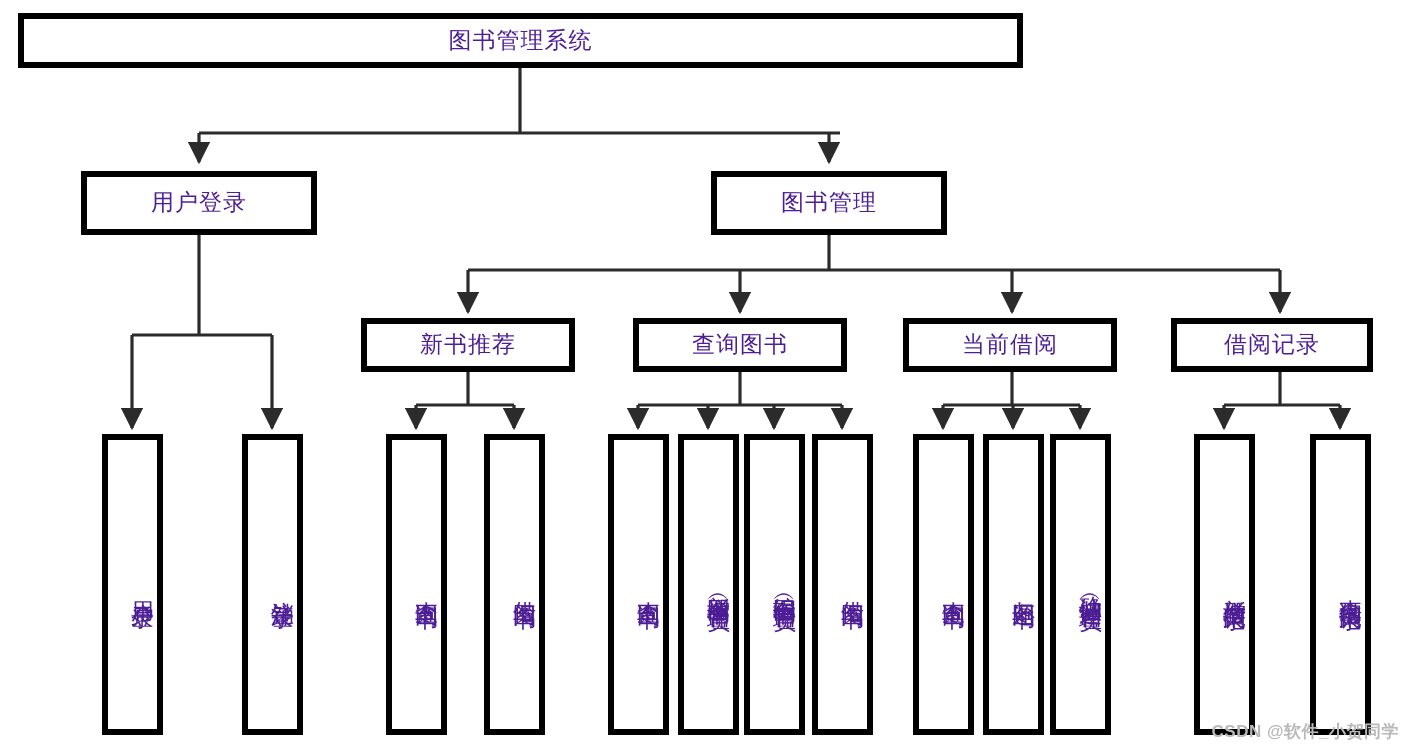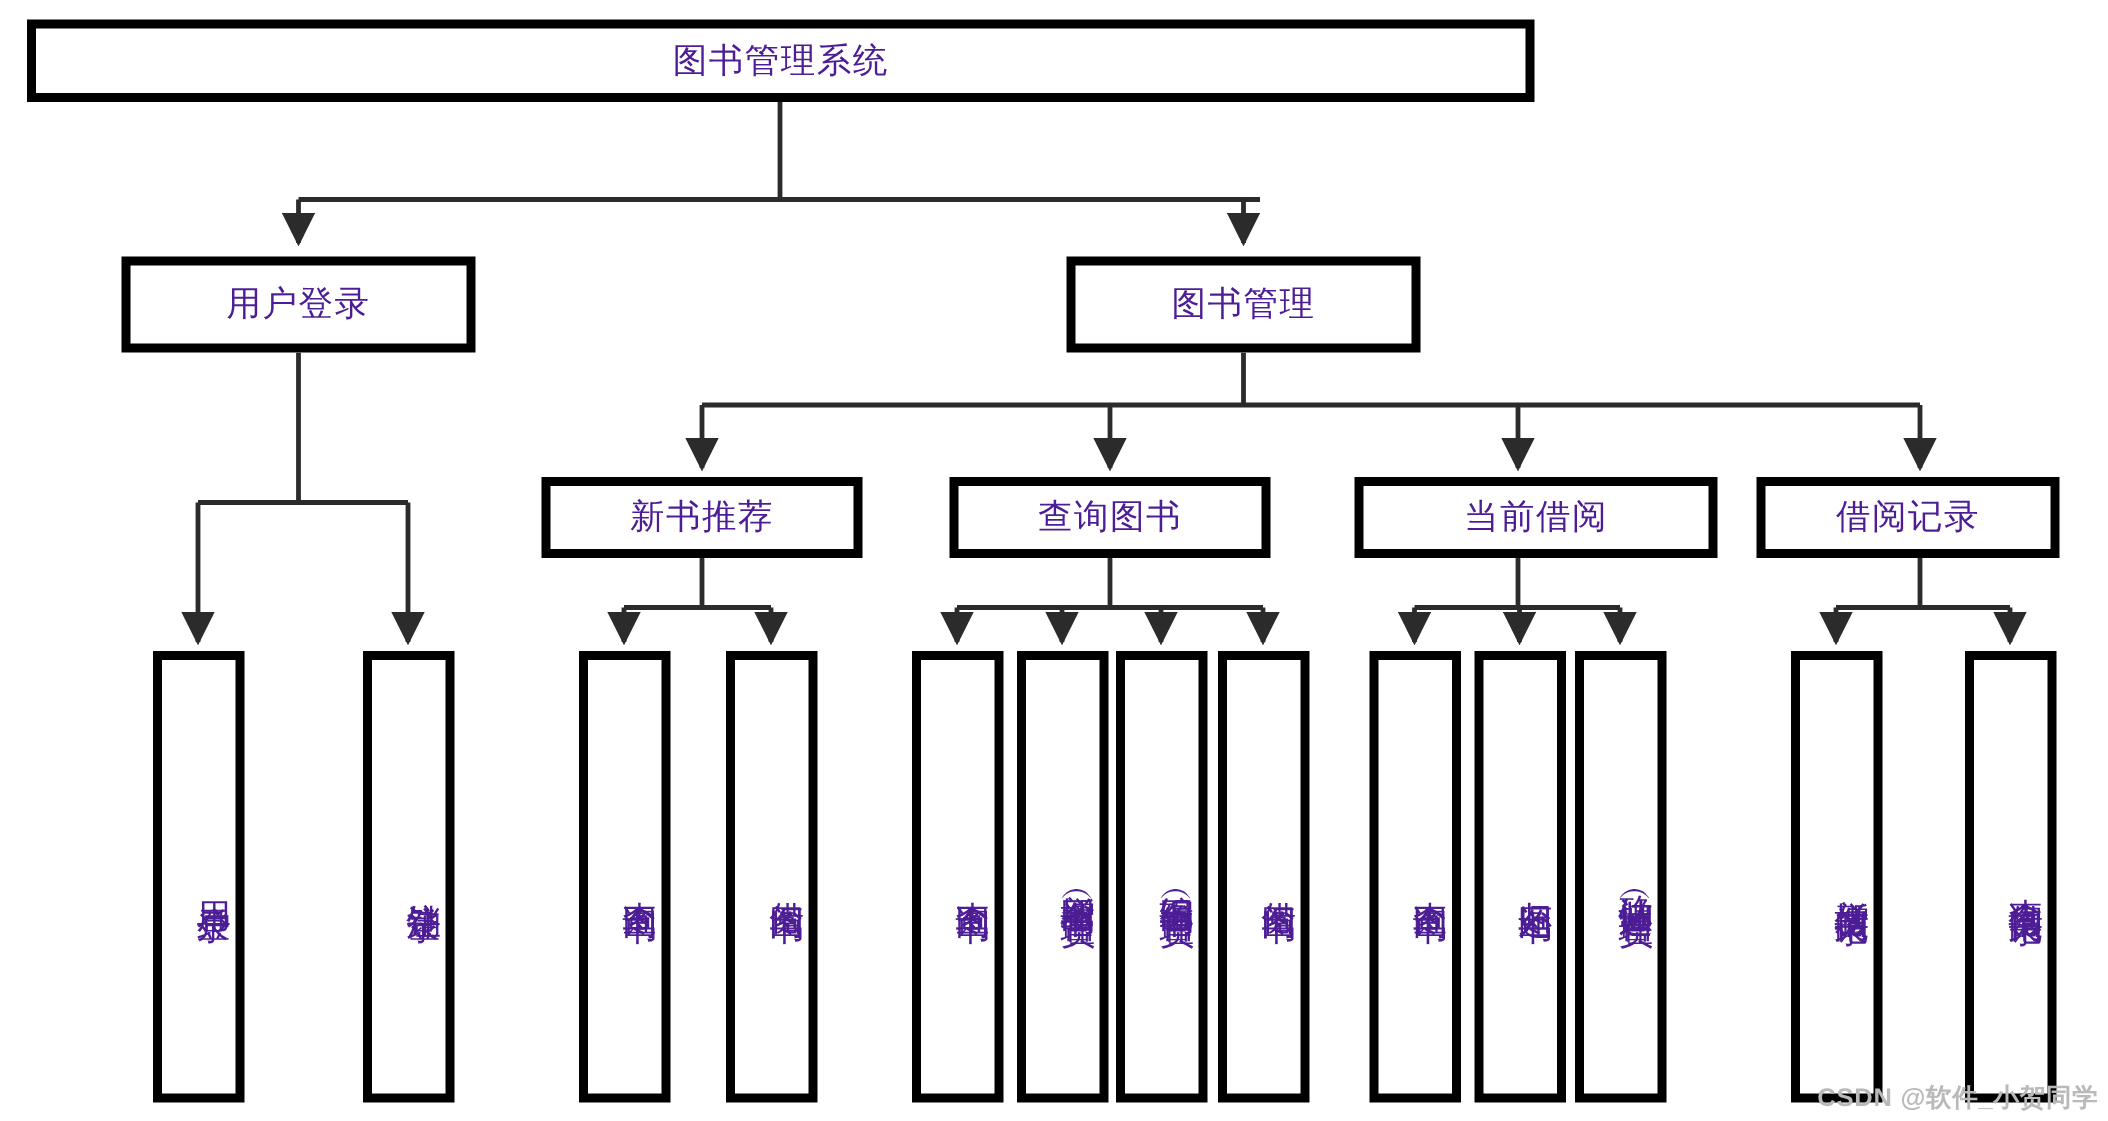--- a/index.html
+++ b/index.html
@@ -132,21 +132,21 @@
   <div class="node horiz" style="left:711px; top:171px; width:236px; height:64px;">
     <span>图书管理</span>
   </div>
 
   <div class="node horiz" style="left:361px; top:318px; width:214px; height:54px;">
     <span>新书推荐</span>
   </div>
   <div class="node horiz" style="left:633px; top:318px; width:214px; height:54px;">
     <span>查询图书</span>
   </div>
-  <div class="node horiz" style="left:903px; top:318px; width:242px; height:54px;">
+  <div class="node horiz" style="left:903px; top:318px; width:214px; height:54px;">
     <span>当前借阅</span>
   </div>
   <div class="node horiz" style="left:1171px; top:318px; width:202px; height:54px;">
     <span>借阅记录</span>
   </div>
 
   <div class="node vert" style="left:102px; top:434px; width:61px; height:301px;">
     <span class="vtext">用户登录</span>
   </div>
   <div class="node vert" style="left:242px; top:434px; width:61px; height:301px;">

